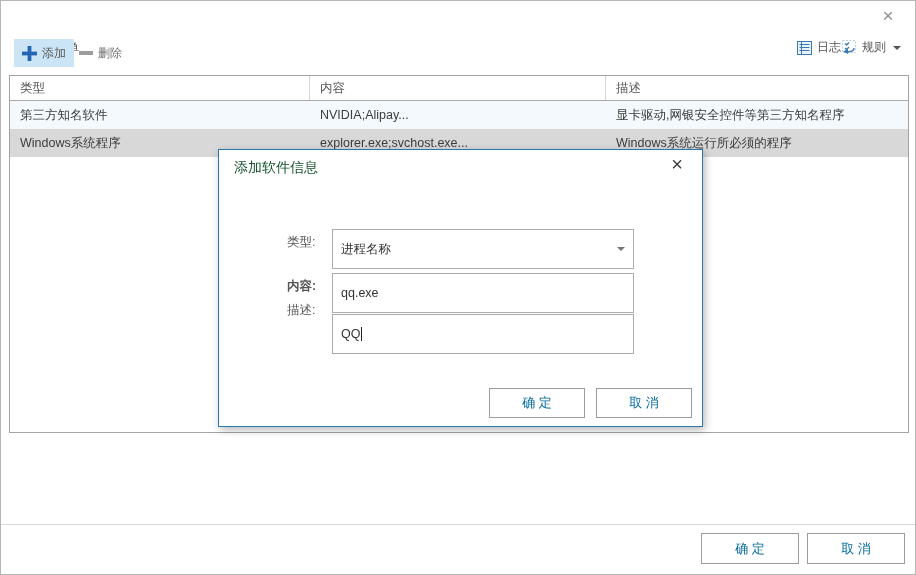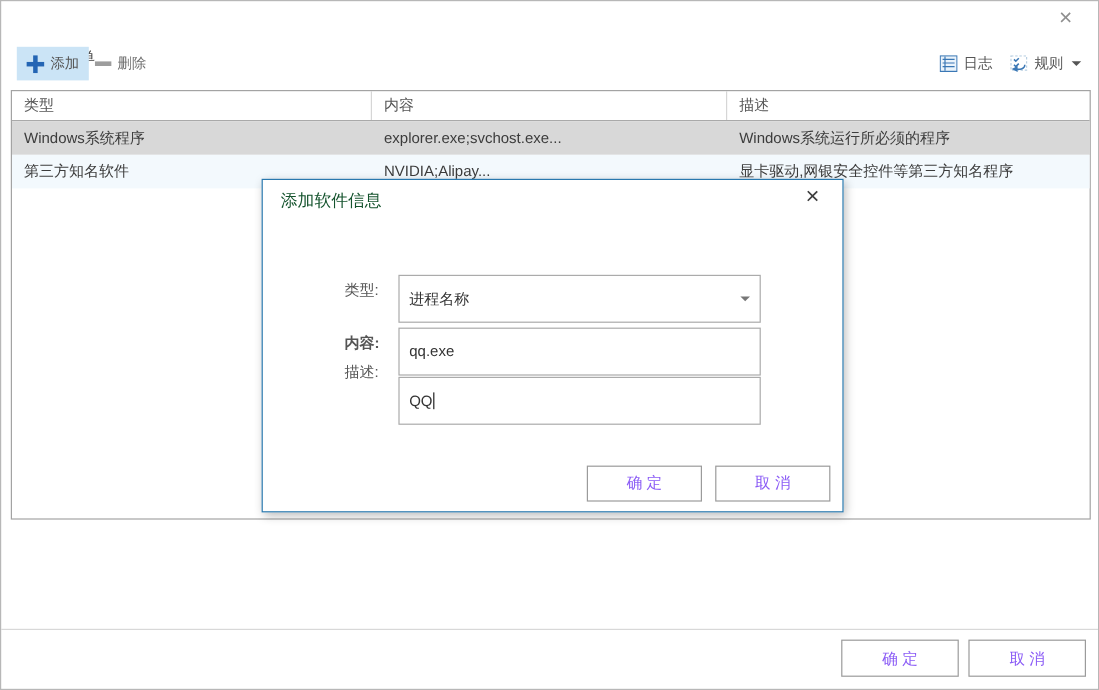--- a/index.html
+++ b/index.html
@@ -31,21 +31,21 @@
     position: absolute; left: 0; right: 0; top: 38px; height: 30px;
   }
   .tb-btn {
     position: absolute; top: 0; height: 28px;
     display: flex; align-items: center; gap: 5px;
     padding: 0 8px; font-size: 12px; color: #555;
     cursor: pointer;
   }
   .tb-add { left: 13px; background: #cbe4f6; }
   .tb-del { left: 70px; color: #6e6e6e; }
-  .tb-right { position: absolute; right: 14px; top: 0; height: 28px; display: flex; align-items: center; gap: 14px; }
+  .tb-right { position: absolute; right: 14px; top: 0; height: 28px; display: flex; align-items: flex-start; }
   .tb-rbtn { display: flex; align-items: center; gap: 5px; font-size: 12px; color: #555; cursor: pointer; }
   .caret-down {
     width: 0; height: 0; margin-left: 2px;
     border-left: 4px solid transparent; border-right: 4px solid transparent;
     border-top: 4px solid #555;
   }
   
   .table {
     position: absolute; left: 8px; top: 74px;
     width: 900px; height: 358px;
@@ -59,21 +59,21 @@
   .t-row { display: flex; height: 28px; cursor: default; }
   .t-row.selected { background: #d8d8d8; }
   .t-row.alt { background: #f3f9fd; }
   .t-cell { display: flex; align-items: center; padding-left: 10px; color: #3c3c3c; overflow: hidden; white-space: nowrap; }
   .c1 { width: 300px; } .c2 { width: 296px; } .c3 { width: 302px; flex: 1; }
   
   .footer-sep { position: absolute; left: 0; right: 0; top: 523px; border-top: 1px solid #d8d8d8; }
   .btn {
     position: absolute; width: 98px; height: 31px;
     background: #fff; border: 1px solid #9b9b9b;
-    font-size: 13px; color: #8b5cf6;
+    font-size: 13px; color: #0369a1;
     display: flex; align-items: center; justify-content: center;
     cursor: pointer;
   }
   .f-ok { left: 700px; top: 532px; }
   .f-cancel { left: 806px; top: 532px; }
   
   .dialog {
     position: absolute; left: 217px; top: 148px;
     width: 485px; height: 278px;
     background: #fff;
@@ -165,30 +165,30 @@
       </div>
     </div>
   </div>
 
   <div class="table">
     <div class="t-header">
       <div class="t-hcell c1">类型</div>
       <div class="t-hcell c2">内容</div>
       <div class="t-hcell c3">描述</div>
     </div>
+    <div class="t-row alt">
+      <div class="t-cell c1">第三方知名软件</div>
+      <div class="t-cell c2">NVIDIA;Alipay...</div>
+      <div class="t-cell c3">显卡驱动,网银安全控件等第三方知名程序</div>
+    </div>
     <div class="t-row selected">
       <div class="t-cell c1">Windows系统程序</div>
       <div class="t-cell c2">explorer.exe;svchost.exe...</div>
       <div class="t-cell c3">Windows系统运行所必须的程序</div>
     </div>
-    <div class="t-row alt">
-      <div class="t-cell c1">第三方知名软件</div>
-      <div class="t-cell c2">NVIDIA;Alipay...</div>
-      <div class="t-cell c3">显卡驱动,网银安全控件等第三方知名程序</div>
-    </div>
   </div>
 
   <div class="footer-sep"></div>
   <div class="btn f-ok">确 定</div>
   <div class="btn f-cancel">取 消</div>
 
   <div class="dialog">
     <div class="dlg-title">添加软件信息</div>
     <div class="dlg-close">×</div>
 

